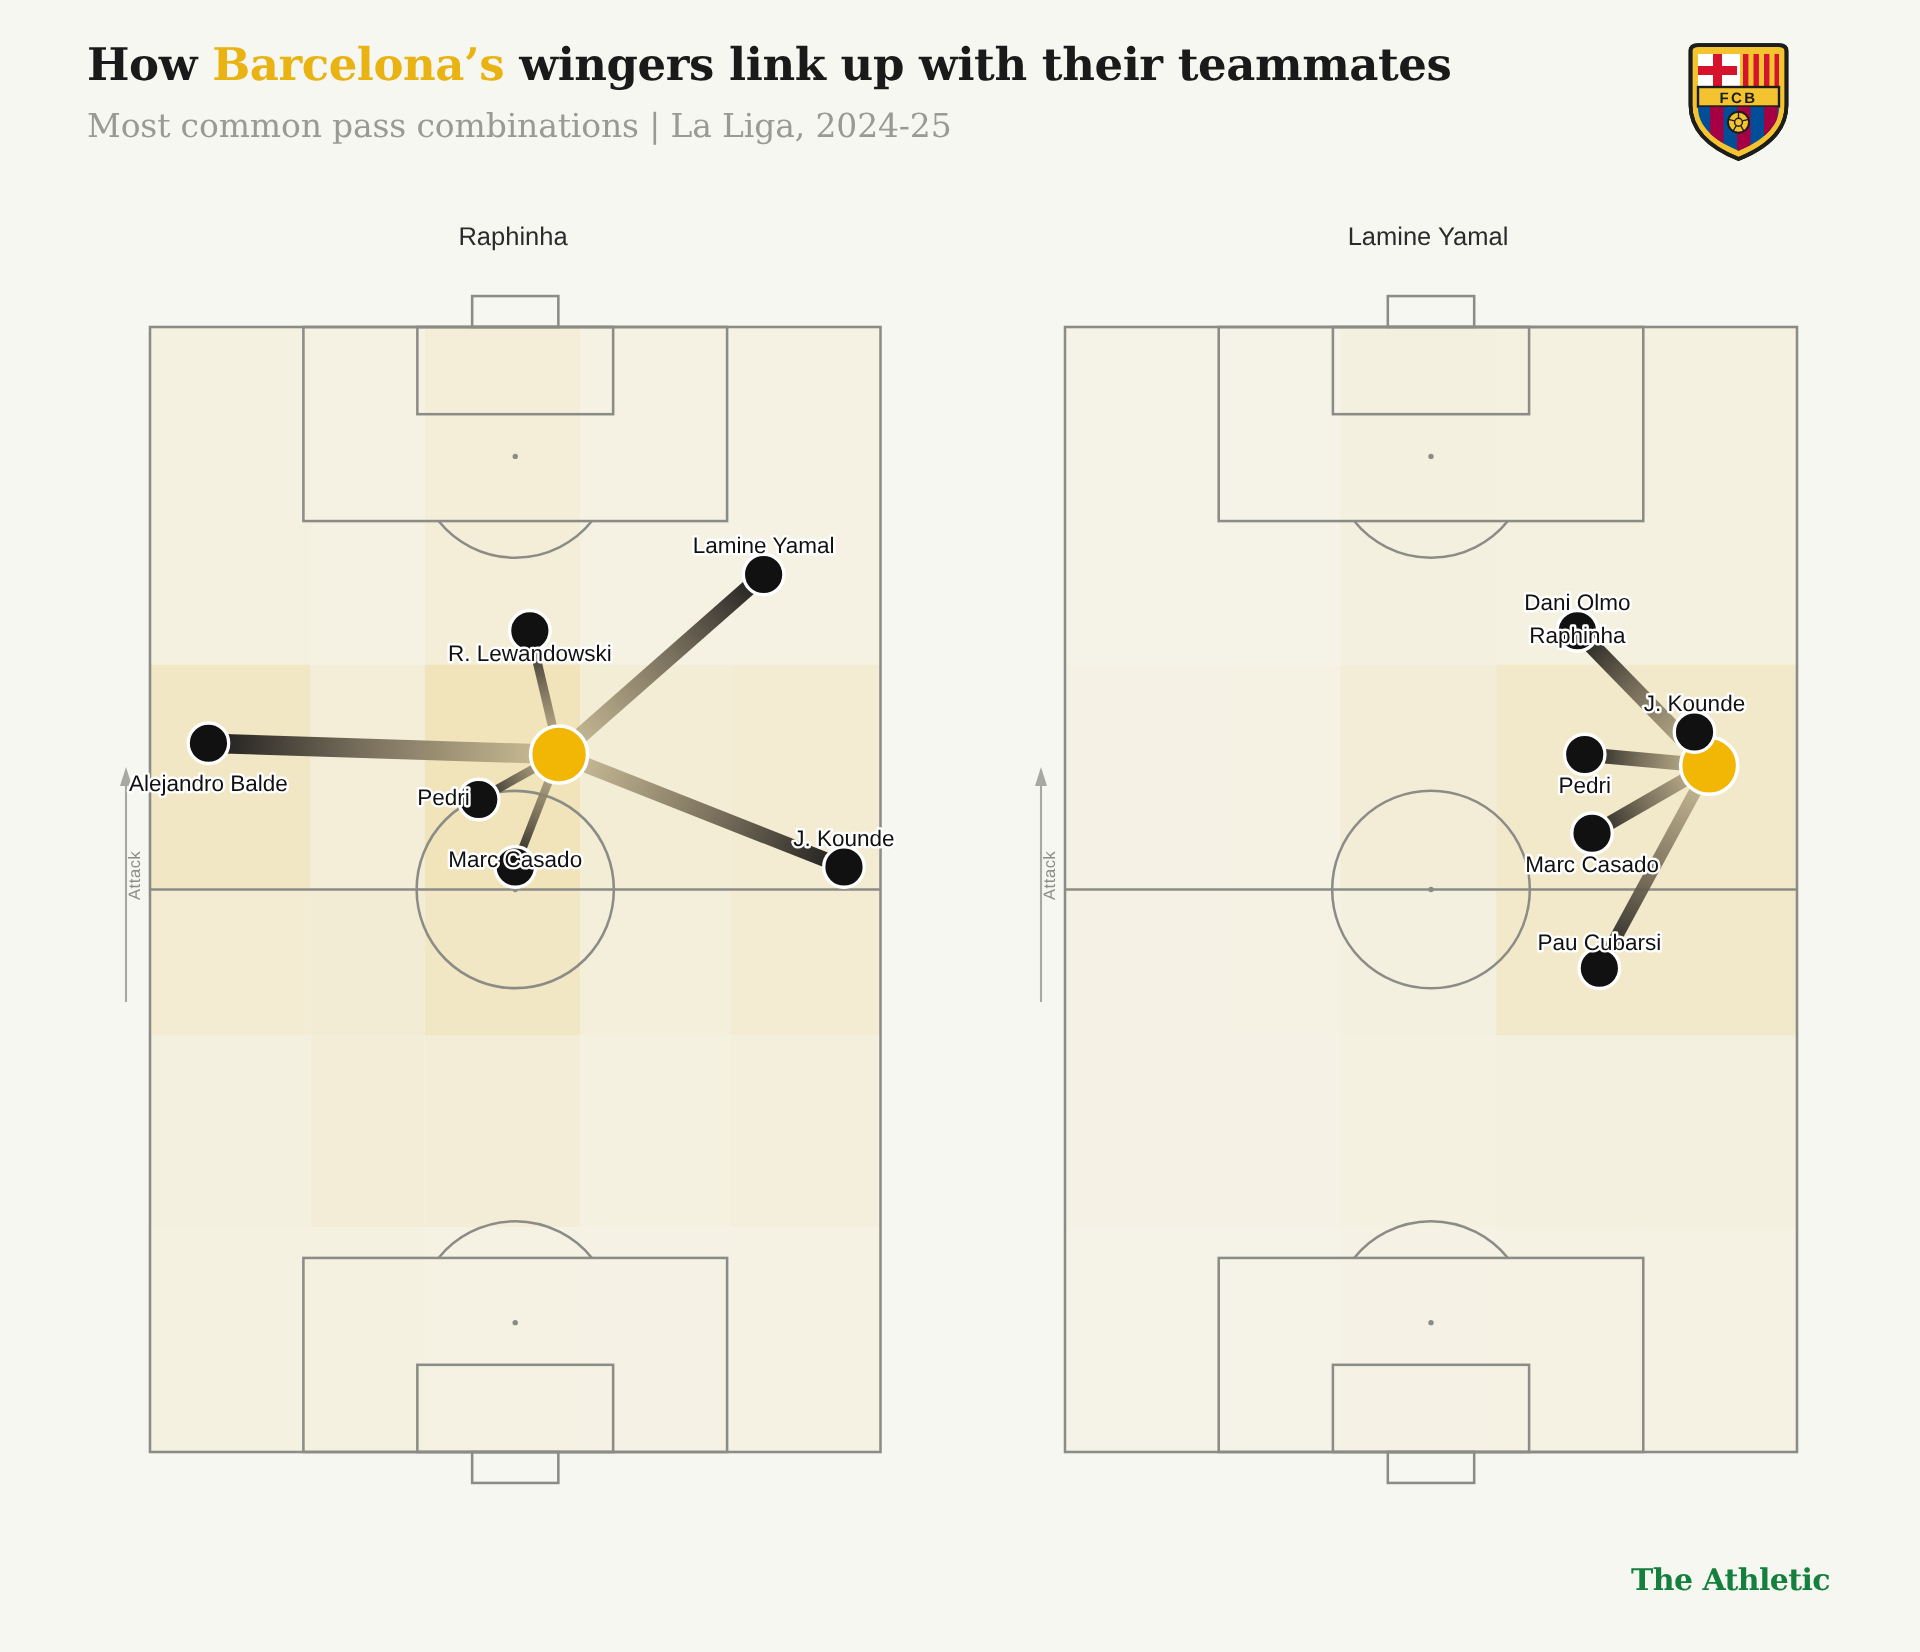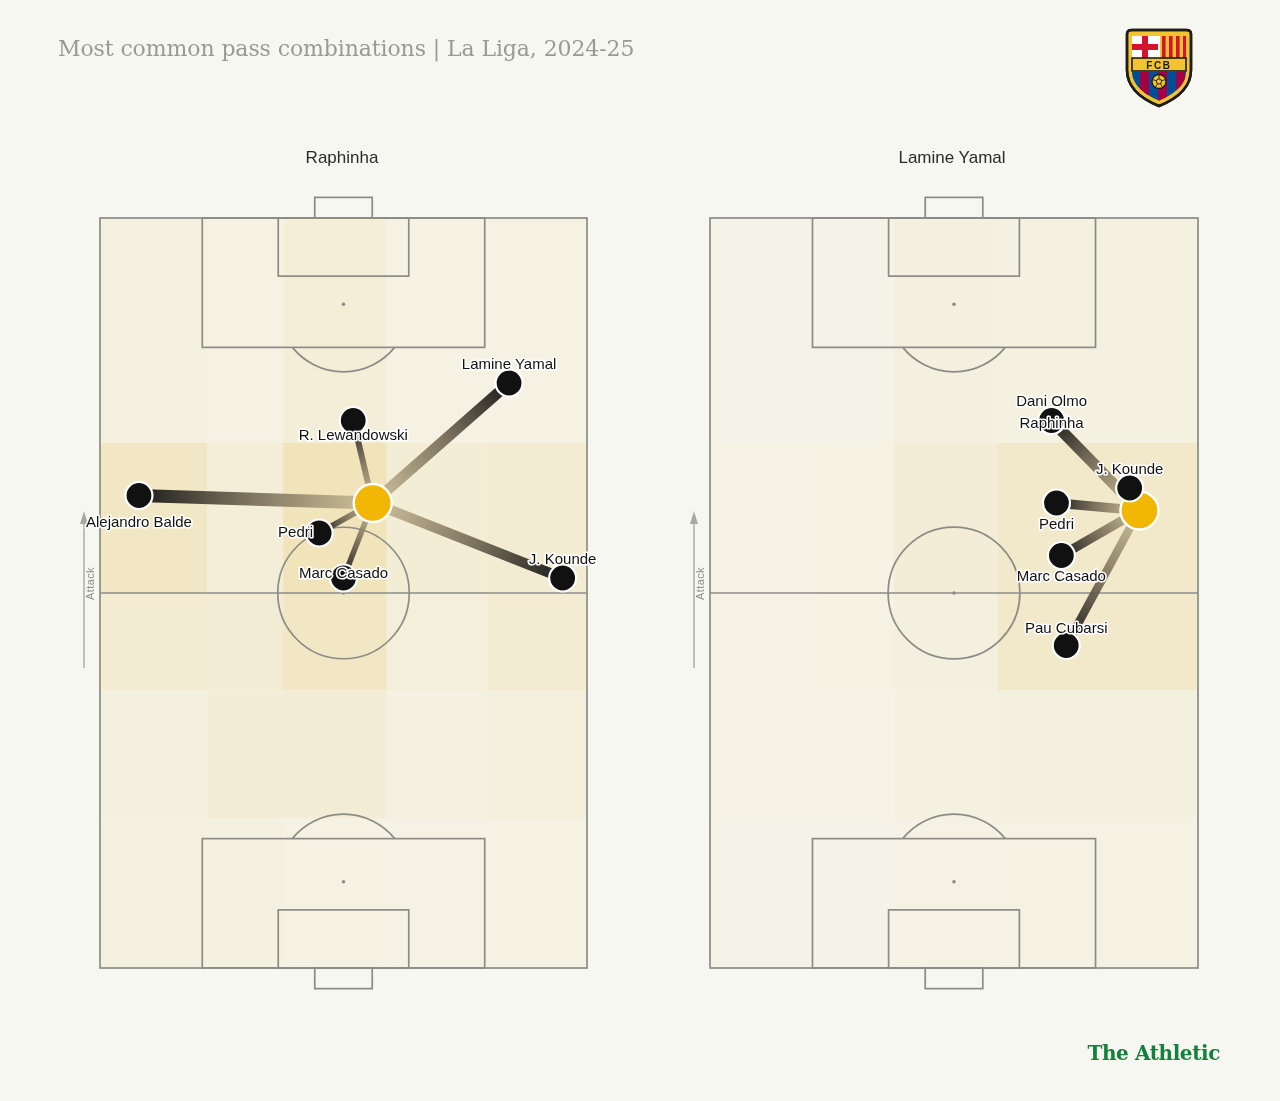--- a/index.html
+++ b/index.html
@@ -76,20 +76,21 @@
     paint-order:stroke;
     stroke:#ffffff;
     stroke-width:3.2px;
     stroke-linejoin:round;
   }
 </style>
 </head>
 <body>
 
 <div class="header">
+  <h1 class="title"><span>How </span><span class="hl">Barcelona’s</span><span> wingers link up with their teammates</span></h1>
   <p class="subtitle">Most common pass combinations | La Liga, 2024-25</p>
 </div>
 
 <div class="crest">
   <svg viewBox="0 0 72 80" width="72" height="80" aria-hidden="true">
     <path d="M4 6 C4 3 6 2 9 2 L63 2 C66 2 68 3 68 6 L68 42 C68 58 56 70 36 78 C16 70 4 58 4 42 Z" fill="#f4c430" stroke="#1d1d1b" stroke-width="2.5"></path>
     <path d="M9 8 L63 8 L63 42 C63 55 52 65 36 72 C20 65 9 55 9 42 Z" fill="#ffffff" stroke="none"></path>
 
     <rect x="9" y="8" width="26" height="22" fill="#ffffff"></rect>
     <rect x="19" y="8" width="6" height="22" fill="#d5132c"></rect>

